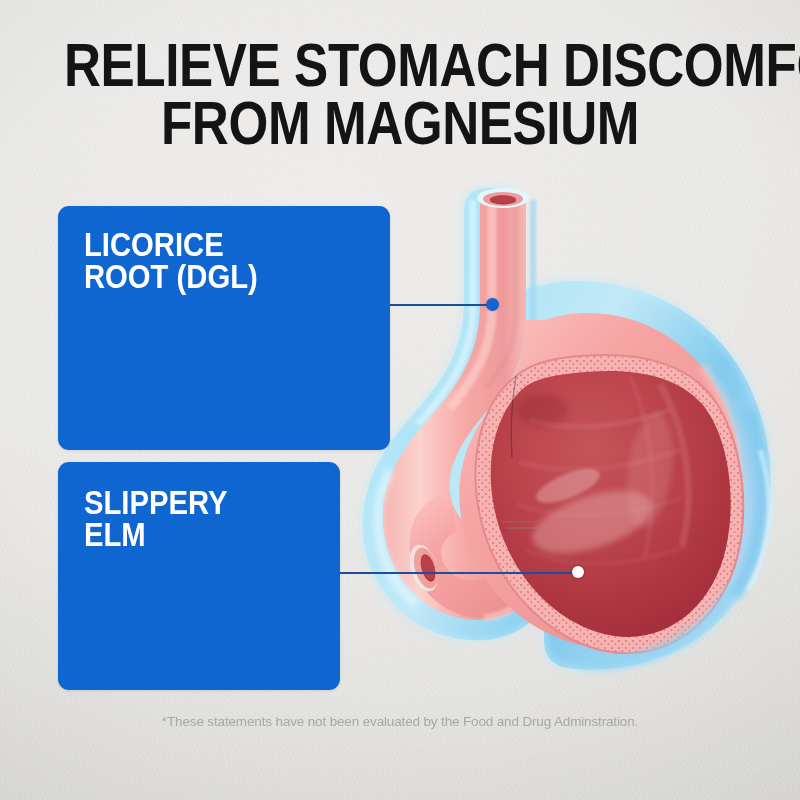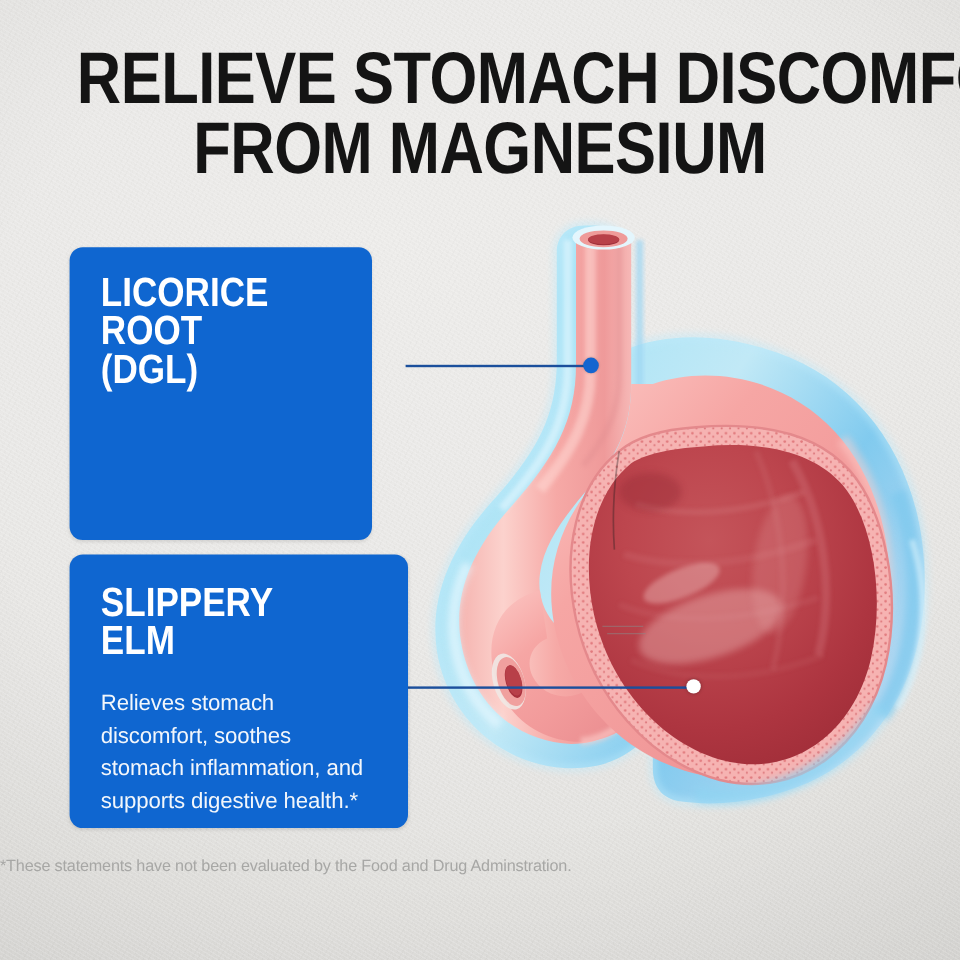--- a/index.html
+++ b/index.html
@@ -71,21 +71,21 @@
     position: absolute;
     background: #0f66d0;
     border-radius: 11px;
     box-sizing: border-box;
     z-index: 6;
     box-shadow: 0 1px 3px rgba(0,0,0,.10);
   }
   #card-licorice {
     left: 58px;
     top: 206px;
-    width: 252px;
+    width: 332px;
     height: 244px;
     padding: 22px 24px 18px 26px;
   }
   #card-elm {
     left: 58px;
     top: 462px;
     width: 282px;
     height: 228px;
     padding: 24px 32px 18px 26px;
   }
@@ -152,21 +152,21 @@
     height: 530px;
     z-index: 4;
   }
 
   
   .disclaimer {
     position: absolute;
     left: 0;
     top: 712px;
     width: 800px;
-    text-align: left;
+    text-align: center;
     z-index: 6;
     color: #a7a7a5;
     font-family: "Liberation Sans", sans-serif;
     font-size: 13.5px;
     line-height: 20px;
     letter-spacing: -0.15px;
   }
   .disclaimer span { display: block; }
 </style>
 </head>
@@ -380,20 +380,19 @@
   <div class="leader" id="leader-elm"></div>
   <div class="leader-dot" id="dot-elm"></div>
 
   <div class="card" id="card-licorice">
     <h2 class="card-heading">LICORICE
 ROOT (DGL)</h2>
   </div>
 
   <div class="card" id="card-elm">
     <h2 class="card-heading">SLIPPERY ELM</h2>
-    <p class="card-body">Relieves stomach discomfort, soothes stomach inflammation, and supports digestive health.*</p>
   </div>
 
   <div class="disclaimer">
     <span>*These statements have not been evaluated by the Food and Drug Adminstration.</span>
   </div>
 
 </div>
 
 </body></html>

